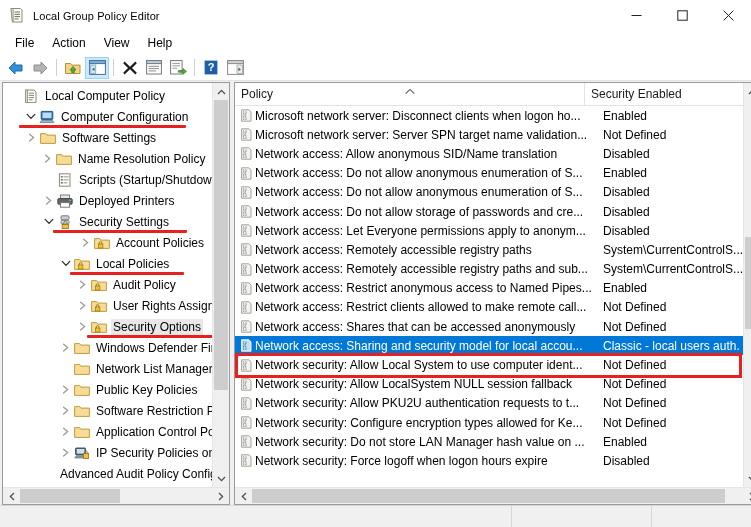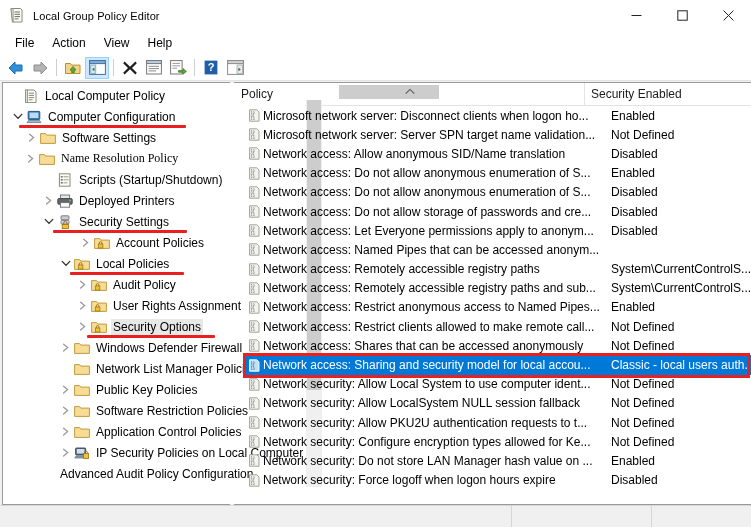--- a/index.html
+++ b/index.html
@@ -32,21 +32,21 @@
     height: 26px; display: flex; align-items: center;
     background: #ffffff; border-bottom: 1px solid #e3e3e3;
     padding-left: 4px; flex: 0 0 26px;
   }
   .tb-btn { width: 24px; height: 22px; display: flex; align-items: center; justify-content: center; position: relative; }
   .tb-btn.pressed { background: #cce8ff; border: 1px solid #99d1ff; }
   .tb-sep { width: 1px; height: 17px; background: #cfcfcf; margin: 0 4px; }
 
   
   .body { flex: 1 1 auto; display: flex; background: #f0f0f0; padding: 1px 2px 0 2px; min-height: 0; }
-  .pane { border: 1px solid #9a9a9a; background: #fff; display: flex; flex-direction: row; min-height: 0; }
+  .pane { border: 1px solid #9a9a9a; background: #fff; display: flex; flex-direction: column; min-height: 0; }
   .pane-left { width: 228px; flex: 0 0 228px; margin-right: 4px; }
   .pane-right { flex: 1 1 auto; }
 
   .pane-inner { flex: 1 1 auto; display: flex; min-height: 0; }
   .scroll-col { width: 17px; flex: 0 0 17px; background: #f0f0f0; border-left: 1px solid #e6e6e6;
                 display: flex; flex-direction: column; }
   .sb-arrow { height: 17px; flex: 0 0 17px; display: flex; align-items: center; justify-content: center; background: #f0f0f0; }
   .sb-track { flex: 1 1 auto; position: relative; background: #f0f0f0; }
   .sb-thumb { position: absolute; left: 1px; right: 1px; background: #cdcdcd; }
 
@@ -64,21 +64,21 @@
   .tlabel { padding: 1px 2px; }
   .uline { position: absolute; height: 3px; background: #e8201f; border-radius: 1px; bottom: -1px; }
 
   
   .lv { flex: 1 1 auto; display: flex; flex-direction: column; min-height: 0; background: #fff; }
   .lv-head { height: 23px; flex: 0 0 23px; display: flex; background: #fff; border-bottom: 1px solid #e3e3e3; font-size: 12px; }
   .lv-col { display: flex; align-items: center; padding-left: 6px; position: relative; color: #1a1a1a; }
   .lv-col.policy { width: 350px; flex: 0 0 350px; border-right: 1px solid #e3e3e3; }
   .lv-col.setting { flex: 1 1 auto; }
   .sort-ind { position: absolute; left: 50%; top: 1px; transform: translateX(-50%); }
-  .lv-rows { flex: 1 1 auto; overflow: hidden; position: relative; margin-left: 8px; }
+  .lv-rows { flex: 1 1 auto; overflow: hidden; position: relative; }
   .row { height: 19.2px; display: flex; align-items: center; font-size: 12px; white-space: nowrap; }
   .row.sel { background: #0078d7; color: #fff; }
   .r-icon { width: 20px; flex: 0 0 20px; display: flex; align-items: center; justify-content: center; padding-left: 3px; }
   .r-name { width: 348px; flex: 0 0 348px; overflow: hidden; text-overflow: ellipsis; }
   .r-set { flex: 1 1 auto; overflow: hidden; }
   .redbox { position: absolute; border: 3px solid #e8201f; left: 0; right: 1px; pointer-events: none; }
 
   
   .statusbar { height: 22px; flex: 0 0 22px; background: #f0f0f0; border-top: 1px solid #d6d6d6; display: flex; }
   .st-main { flex: 1 1 auto; }
@@ -216,21 +216,21 @@
                   <g stroke="#7c7c6c" stroke-width=".9">
                     <line x1="5.7" y1="4.2" x2="11" y2="4.2"></line>
                     <line x1="5.7" y1="6.4" x2="11" y2="6.4"></line>
                     <line x1="5.7" y1="8.6" x2="11" y2="8.6"></line>
                     <line x1="5.7" y1="10.8" x2="9.6" y2="10.8"></line>
                   </g>
                 </svg>
               </span>
               <span class="tlabel">Local Computer Policy</span>
             </div>
-            <div class="tnode" style="padding-left: 7px;">
+            <div class="tnode" style="padding-left: 20px;">
               <span class="twist">
                 <svg width="10" height="9" viewBox="0 0 10 9">
                   <path d="M1.2 2.4 L5 6.4 L8.8 2.4" fill="none" stroke="#333" stroke-width="1.3" stroke-linecap="round"></path>
                 </svg>
               </span>
               <span class="ticon">
                 <svg width="16" height="14" viewBox="0 0 16 14">
                   <rect x="2.2" y="1.4" width="11.6" height="8" rx="0.6" fill="#3f7fbf" stroke="#27567f" stroke-width="1"></rect>
                   <rect x="3.6" y="2.6" width="8.8" height="5.4" fill="#bcdcf5"></rect>
                   <path d="M1 12.6h14l-1.6-2.2H2.6z" fill="#9fb6c7" stroke="#5f7789" stroke-width=".8"></path>
@@ -245,21 +245,21 @@
                   <path d="M2.6 1.2 L6.6 4.6 L2.6 8" fill="none" stroke="#9a9a9a" stroke-width="1.3" stroke-linecap="round"></path>
                 </svg>
               </span>
               <span class="ticon">
                 <svg width="16" height="14" viewBox="0 0 16 14">
                   <path d="M0.6 2.6h5l1.2 1.5h8.6v8.3H0.6z" fill="#f7dc97" stroke="#c29b3c" stroke-width="1"></path>
                 </svg>
               </span>
               <span class="tlabel">Software Settings</span>
             </div>
-            <div class="tnode" style="padding-left: 20px; font-family: Liberation Serif, serif;">
+            <div class="tnode" style="padding-left: 37px;">
               <span class="twist">
                 <svg width="9" height="10" viewBox="0 0 9 10">
                   <path d="M2.6 1.2 L6.6 4.6 L2.6 8" fill="none" stroke="#9a9a9a" stroke-width="1.3" stroke-linecap="round"></path>
                 </svg>
               </span>
               <span class="ticon">
                 <svg width="16" height="14" viewBox="0 0 16 14">
                   <path d="M0.6 2.6h5l1.2 1.5h8.6v8.3H0.6z" fill="#f7dc97" stroke="#c29b3c" stroke-width="1"></path>
                 </svg>
               </span>
@@ -628,34 +628,20 @@
                 <span class="r-icon">
                   <svg width="13" height="13" viewBox="0 0 13 13">
                     <path d="M1.6 0.8h7.3l2.1 2.1v9.3H1.6z" fill="#f3f3ef" stroke="#9a9a8a" stroke-width=".9"></path>
                     <g font-family="Liberation Sans, sans-serif" font-size="3.3" fill="#5a5a6a">
                       <text x="2.8" y="4.6">10</text>
                       <text x="2.8" y="8.2">01</text>
                       <text x="2.8" y="11.4">10</text>
                     </g>
                   </svg>
                 </span>
-                <span class="r-name">Network access: Named Pipes that can be accessed anonym...</span>
-                <span class="r-set"></span>
-              </div>
-              <div class="row">
-                <span class="r-icon">
-                  <svg width="13" height="13" viewBox="0 0 13 13">
-                    <path d="M1.6 0.8h7.3l2.1 2.1v9.3H1.6z" fill="#f3f3ef" stroke="#9a9a8a" stroke-width=".9"></path>
-                    <g font-family="Liberation Sans, sans-serif" font-size="3.3" fill="#5a5a6a">
-                      <text x="2.8" y="4.6">10</text>
-                      <text x="2.8" y="8.2">01</text>
-                      <text x="2.8" y="11.4">10</text>
-                    </g>
-                  </svg>
-                </span>
                 <span class="r-name">Network access: Remotely accessible registry paths</span>
                 <span class="r-set">System\CurrentControlS...</span>
               </div>
               <div class="row">
                 <span class="r-icon">
                   <svg width="13" height="13" viewBox="0 0 13 13">
                     <path d="M1.6 0.8h7.3l2.1 2.1v9.3H1.6z" fill="#f3f3ef" stroke="#9a9a8a" stroke-width=".9"></path>
                     <g font-family="Liberation Sans, sans-serif" font-size="3.3" fill="#5a5a6a">
                       <text x="2.8" y="4.6">10</text>
                       <text x="2.8" y="8.2">01</text>

